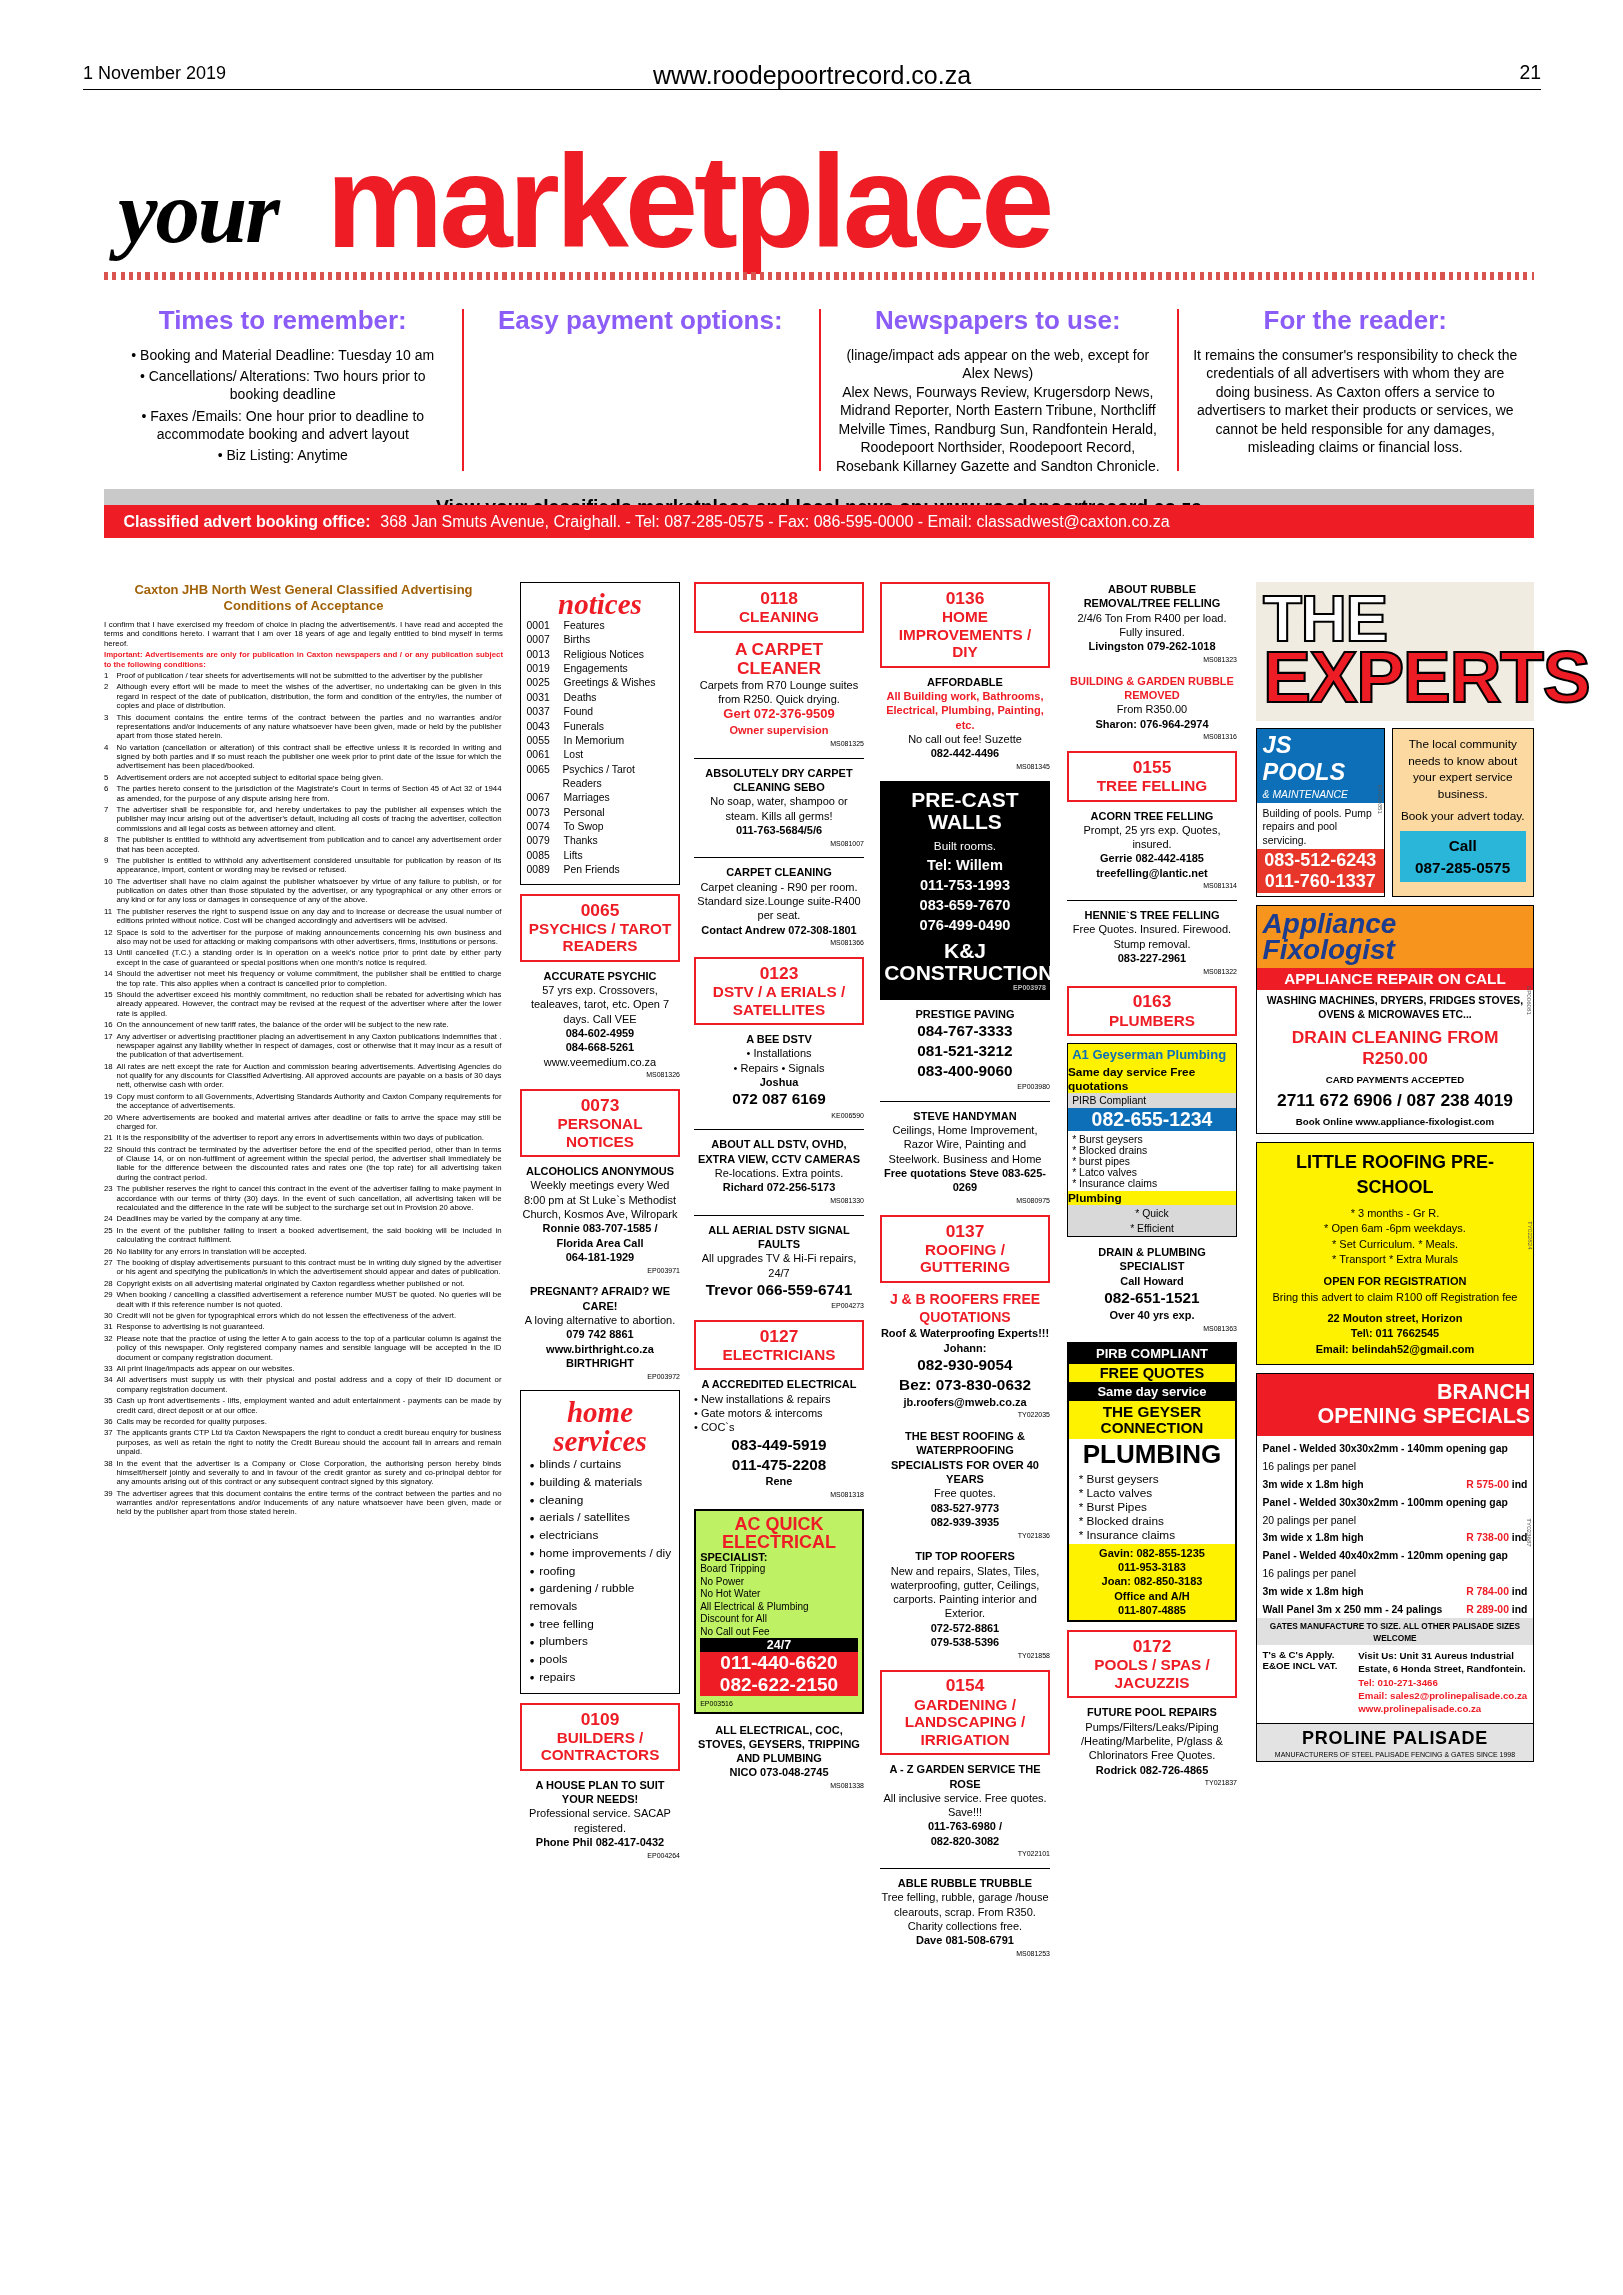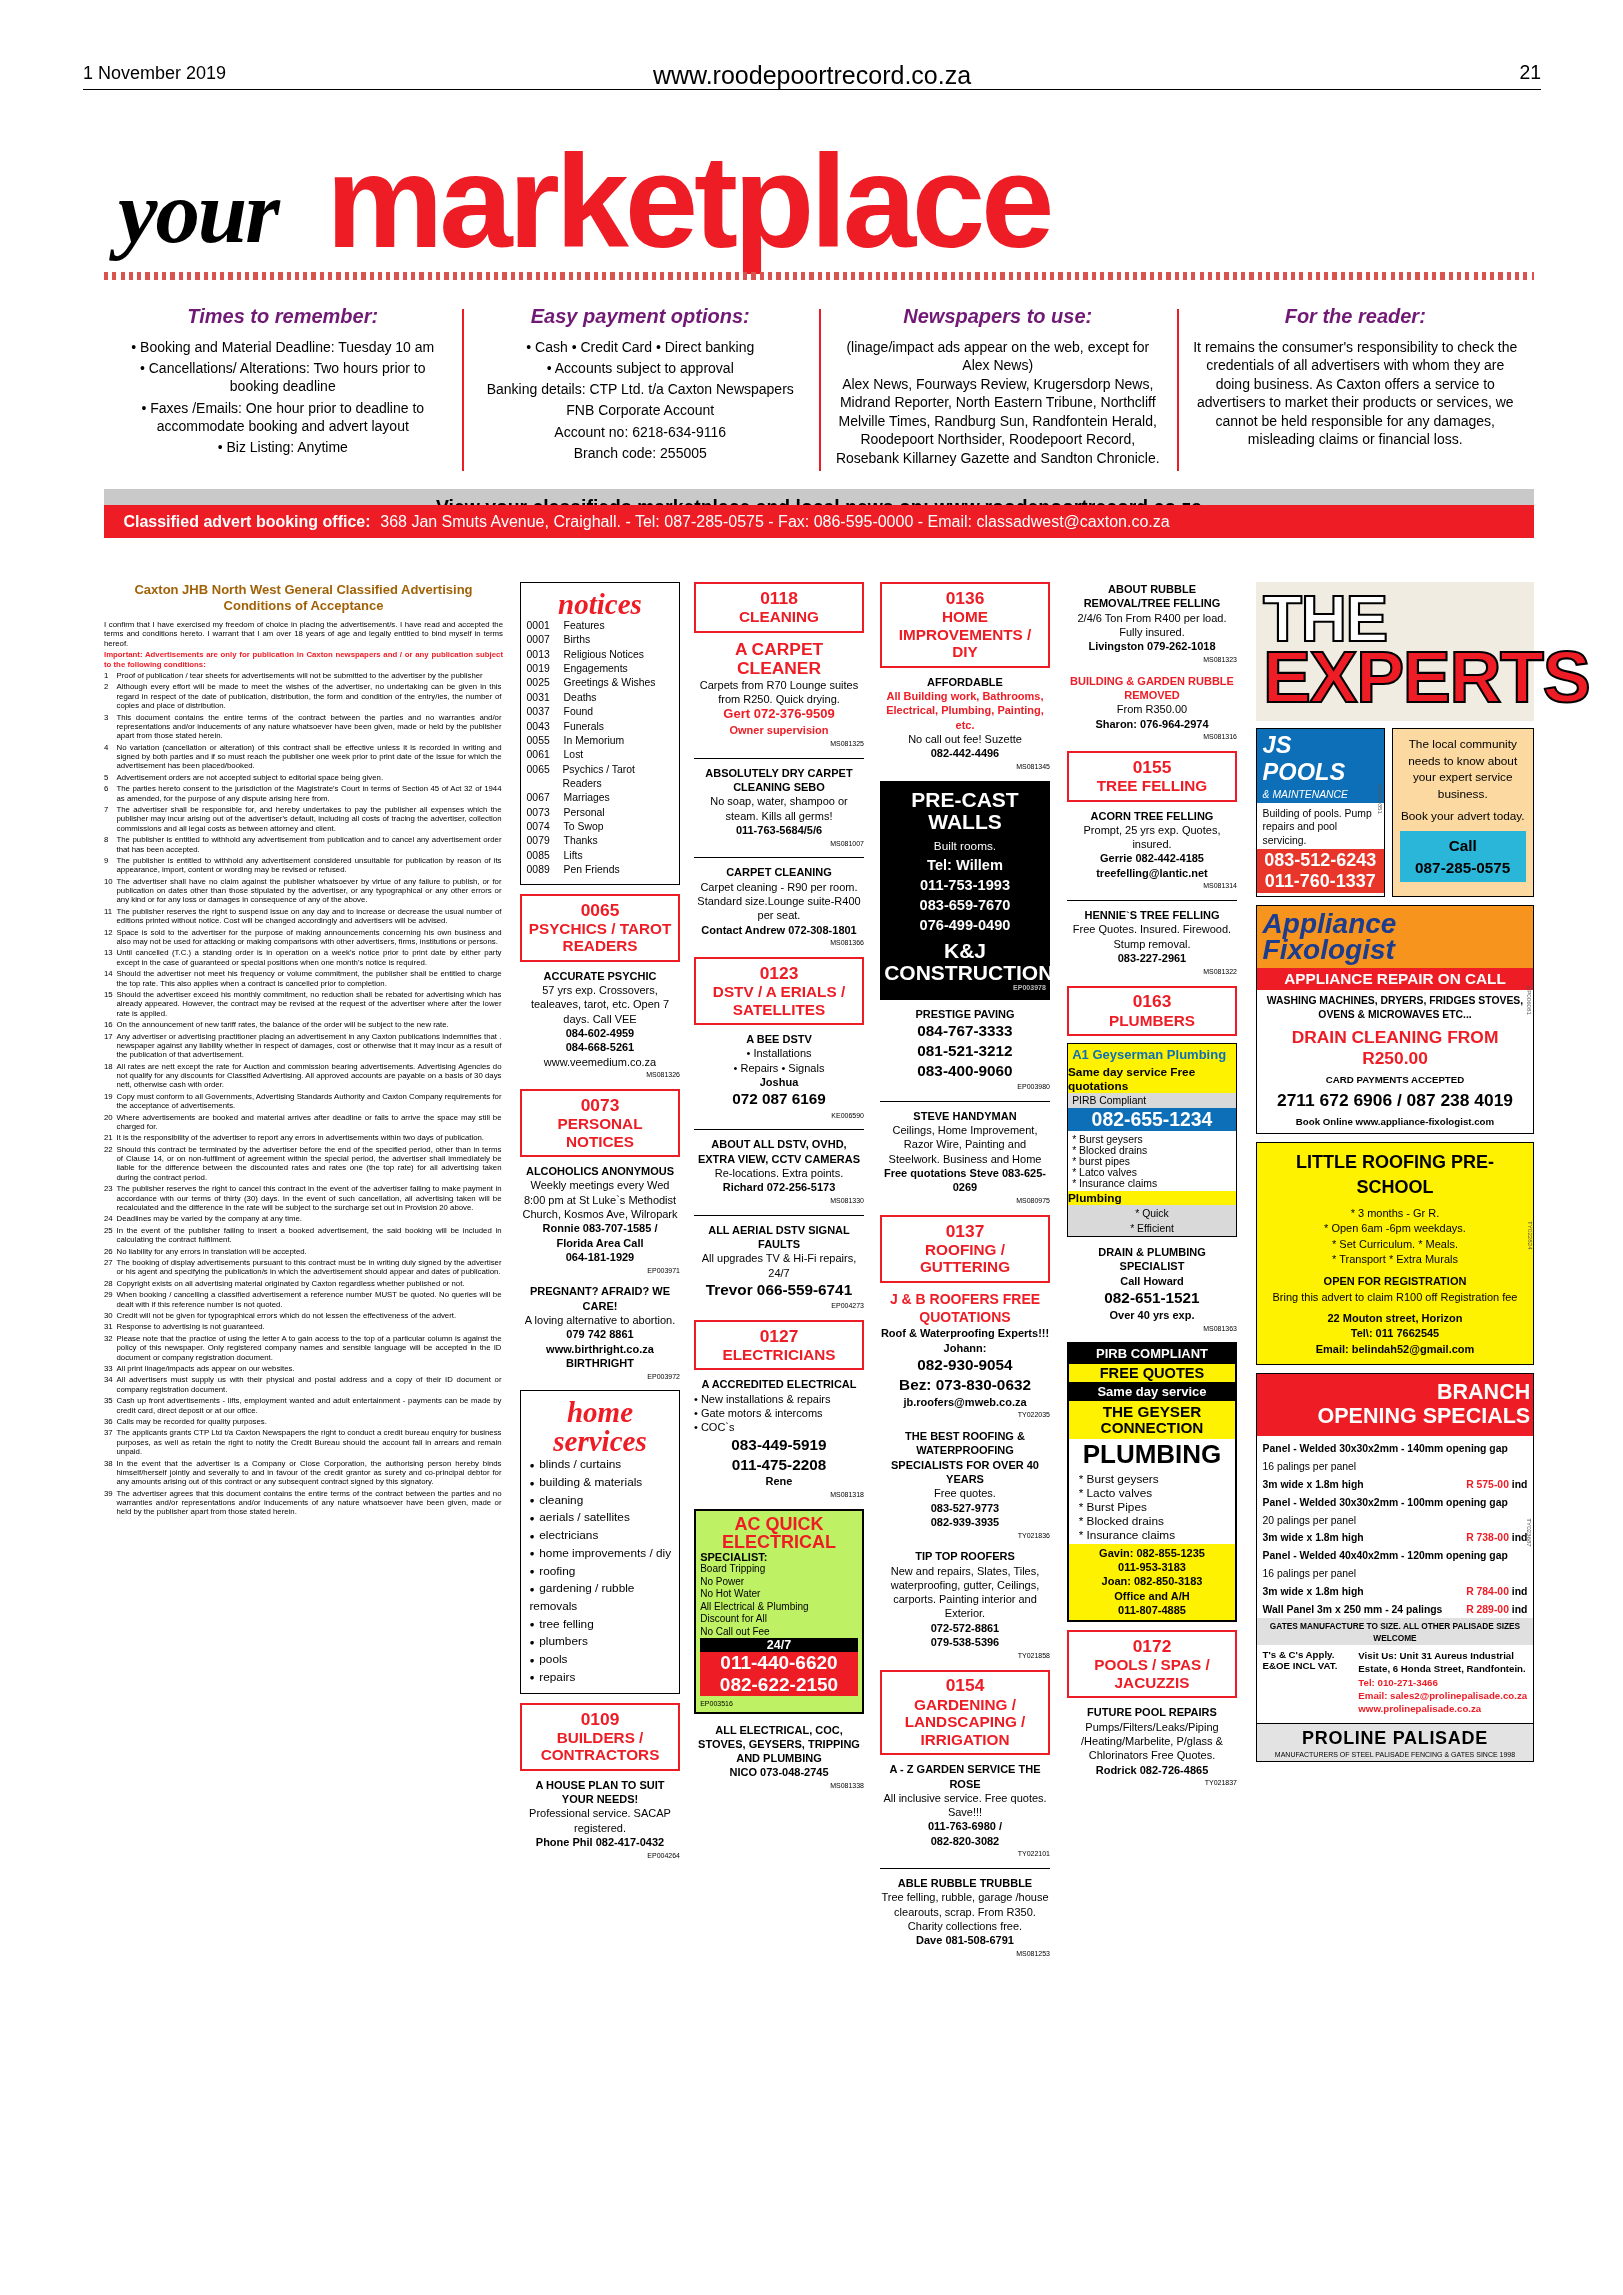--- a/index.html
+++ b/index.html
@@ -23,21 +23,21 @@
   .masthead{position:absolute;left:104px;top:142px;width:1430px;height:115px;}
   .mast-your{position:absolute;left:14px;top:19.4px;font-family:"Liberation Serif",serif;font-style:italic;font-weight:bold;font-size:89px;letter-spacing:-2.1px;}
   .mast-market{position:absolute;left:222px;top:-5.6px;font-size:132px;font-weight:bold;color:#ee1c25;letter-spacing:-4.2px;line-height:1;}
   .dashline{position:absolute;left:104px;top:272px;width:1430px;height:8.3px;
     background:repeating-linear-gradient(to right,#d9534f 0 4.2px,transparent 4.2px 8.3px);}
 
   
   .infowrap{position:absolute;left:104px;top:305px;width:1430px;height:170px;display:flex;}
   .infocol{flex:1;padding:0 12.5px;text-align:center;position:relative;}
   .infocol+.infocol:before{content:"";position:absolute;left:0;top:4.2px;bottom:4.2px;width:2.1px;background:#ee1c25;}
-  .infocol h3{margin:0 0 9.7px;font-size:20px;color:#701a75;font-weight:bold;font-style:italic;}
+  .infocol h3{margin:0 0 9.7px;font-size:26px;color:#8b5cf6;font-weight:bold;}
   .infocol p,.infocol li{font-size:14px;line-height:1.32;margin:0;}
   .infocol ul{list-style:none;margin:0;padding:0;}
   .infocol li{margin-bottom:2.8px;}
 
   
   .viewbar{position:absolute;left:104px;top:489px;width:1430px;height:36px;background:#c9c9c9;display:flex;align-items:center;justify-content:center;font-size:19.4px;font-weight:bold;}
 
   
   .bookbar{position:absolute;left:104px;top:505px;width:1430px;height:33px;background:#ee1c25;color:#fff;display:flex;align-items:center;font-size:16px;font-weight:bold;padding-left:19.4px;box-sizing:border-box;}
   .bookbar .lbl{margin-right:9.7px;}
@@ -162,28 +162,20 @@
       <h3>Times to remember:</h3>
       <ul>
         <li>• Booking and Material Deadline: Tuesday 10 am</li>
         <li>• Cancellations/ Alterations: Two hours prior to booking deadline</li>
         <li>• Faxes /Emails: One hour prior to deadline to accommodate booking and advert layout</li>
         <li>• Biz Listing: Anytime</li>
       </ul>
     </div>
     <div class="infocol">
       <h3>Easy payment options:</h3>
-      <ul>
-        <li>• Cash • Credit Card • Direct banking</li>
-        <li>• Accounts subject to approval</li>
-        <li>Banking details: CTP Ltd. t/a Caxton Newspapers</li>
-        <li>FNB Corporate Account</li>
-        <li>Account no: 6218-634-9116</li>
-        <li>Branch code: 255005</li>
-      </ul>
     </div>
     <div class="infocol">
       <h3>Newspapers to use:</h3>
       <p>(linage/impact ads appear on the web, except for Alex News)</p>
       <p>Alex News, Fourways Review, Krugersdorp News, Midrand Reporter, North Eastern Tribune, Northcliff Melville Times, Randburg Sun, Randfontein Herald, Roodepoort Northsider, Roodepoort Record, Rosebank Killarney Gazette and Sandton Chronicle.</p>
     </div>
     <div class="infocol">
       <h3>For the reader:</h3>
       <p>It remains the consumer's responsibility to check the credentials of all advertisers with whom they are doing business. As Caxton offers a service to advertisers to market their products or services, we cannot be held responsible for any damages, misleading claims or financial loss.</p>
     </div>

